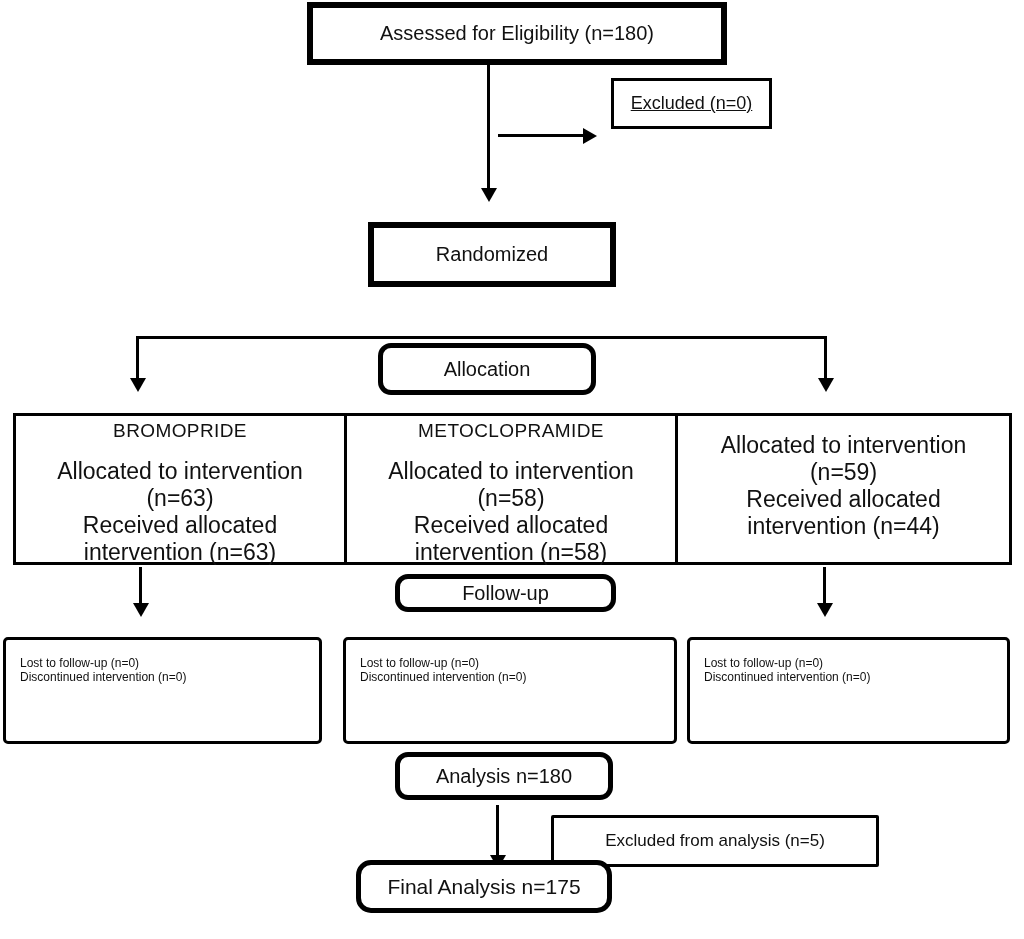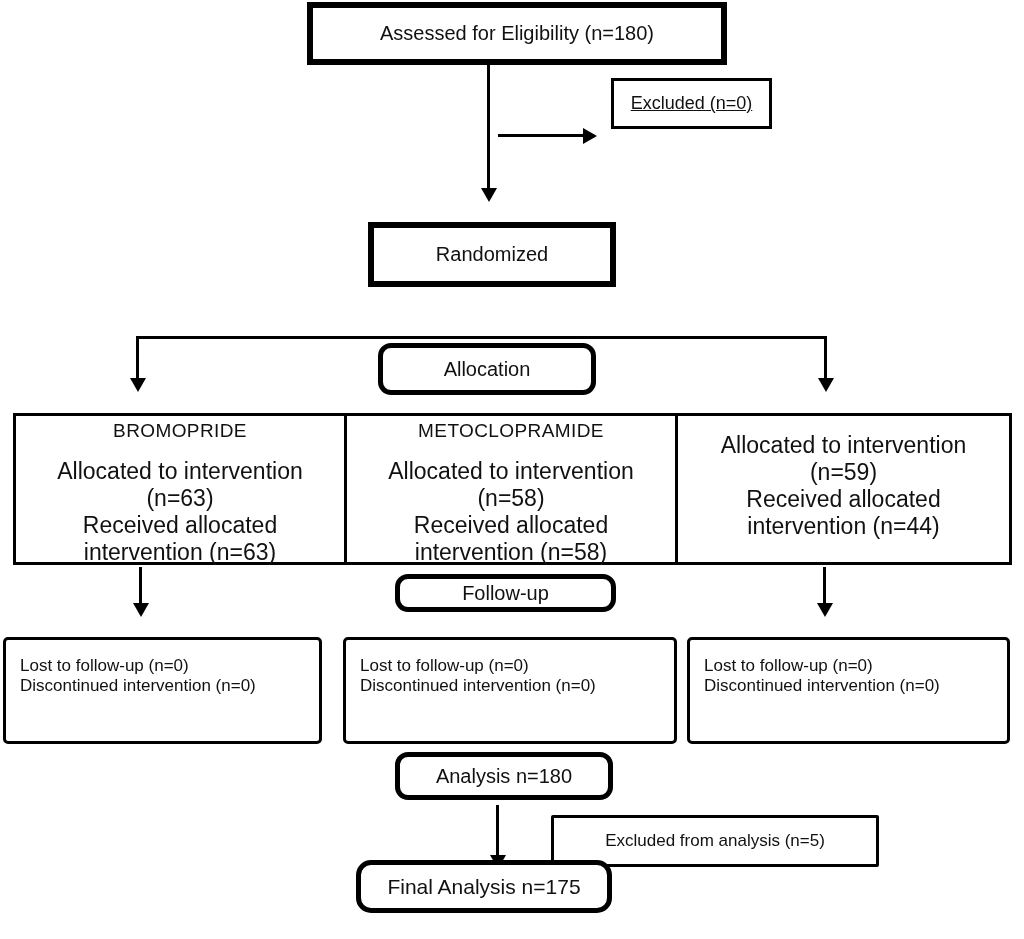--- a/index.html
+++ b/index.html
@@ -67,21 +67,21 @@
     text-align: center;
   }
   
   .lost-box {
     position: absolute;
     top: 637px; height: 107px;
     background: #ffffff;
     border: 3px solid #000000;
     border-radius: 5px;
     padding: 16px 14px 0 14px;
-    font-size: 17px;
+    font-size: 12px;
     text-align: left;
   }
   .lost-line2 { }
 </style>
 </head>
 <body>
 
 <div class="canvas">
 
   <div class="box thick f20" style="left:307px; top:2px; width:420px; height:63px;">

